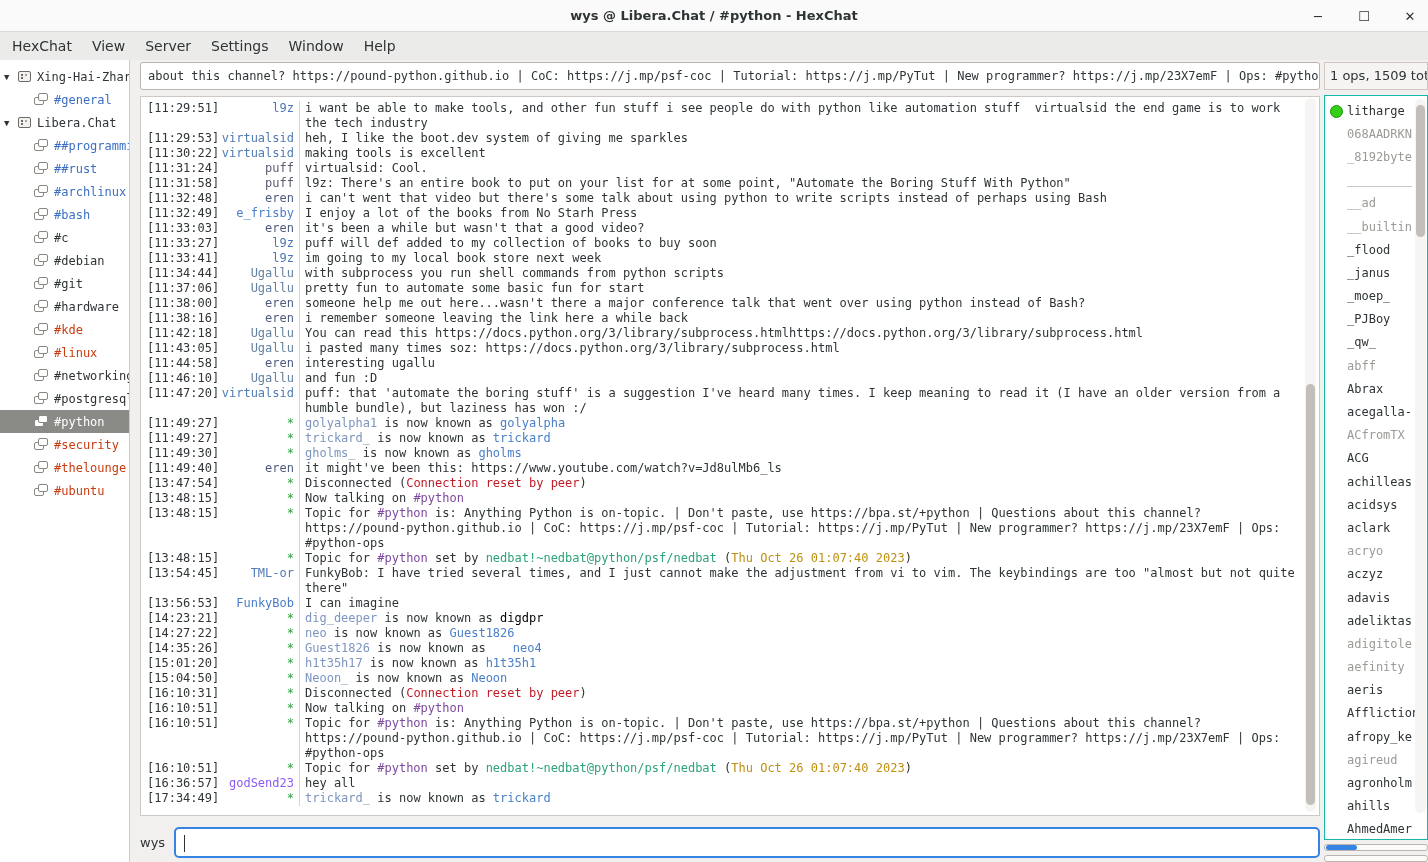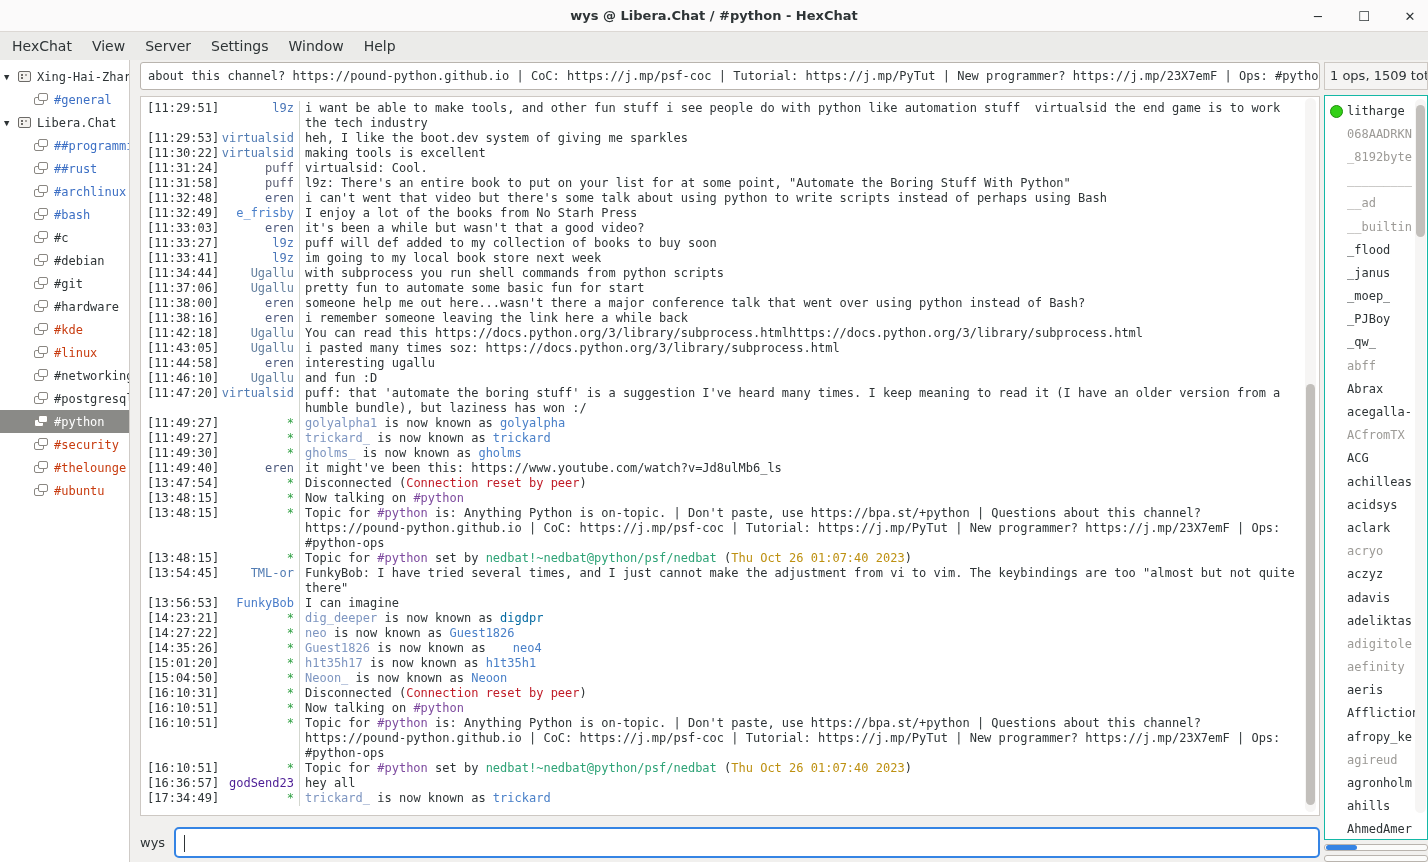--- a/index.html
+++ b/index.html
@@ -393,21 +393,21 @@
         <span class="body"><span>FunkyBob: I have tried several times, and I just cannot make the adjustment from vi to vim. The keybindings are too "almost but not quite there"</span></span>
       </div>
       <div class="msg">
         <span class="t">[13:56:53]</span>
         <span class="n" style="color: rgb(74, 125, 201);">FunkyBob</span>
         <span class="body"><span>I can imagine</span></span>
       </div>
       <div class="msg">
         <span class="t">[14:23:21]</span>
         <span class="n" style="color: rgb(47, 160, 67);">*</span>
-        <span class="body"><span style="color: rgb(125, 149, 192);">dig_deeper</span><span style="color: rgb(46, 52, 54);"> is now known as </span><span style="color: #0369a1;">digdpr</span></span>
+        <span class="body"><span style="color: rgb(125, 149, 192);">dig_deeper</span><span style="color: rgb(46, 52, 54);"> is now known as </span><span style="color: #000000;">digdpr</span></span>
       </div>
       <div class="msg">
         <span class="t">[14:27:22]</span>
         <span class="n" style="color: rgb(47, 160, 67);">*</span>
         <span class="body"><span style="color: rgb(125, 149, 192);">neo</span><span style="color: rgb(46, 52, 54);"> is now known as </span><span style="color: rgb(74, 128, 200);">Guest1826</span></span>
       </div>
       <div class="msg">
         <span class="t">[14:35:26]</span>
         <span class="n" style="color: rgb(47, 160, 67);">*</span>
         <span class="body"><span style="color: rgb(125, 149, 192);">Guest1826</span><span style="color: rgb(46, 52, 54);"> is now known as </span><span style="color: rgb(74, 128, 200); padding-left: 20px;">neo4</span></span>
@@ -437,21 +437,21 @@
         <span class="n" style="color: rgb(47, 160, 67);">*</span>
         <span class="body"><span style="color: rgb(46, 52, 54);">Topic for </span><span style="color: rgb(125, 74, 158);">#python</span><span style="color: rgb(46, 52, 54);"> is: Anything Python is on-topic. | Don't paste, use https://bpa.st/+python | Questions about this channel? https://pound-python.github.io | CoC: https://j.mp/psf-coc | Tutorial: https://j.mp/PyTut | New programmer? https://j.mp/23X7emF | Ops: #python-ops</span></span>
       </div>
       <div class="msg">
         <span class="t">[16:10:51]</span>
         <span class="n" style="color: rgb(47, 160, 67);">*</span>
         <span class="body"><span style="color: rgb(46, 52, 54);">Topic for </span><span style="color: rgb(125, 74, 158);">#python</span><span style="color: rgb(46, 52, 54);"> set by </span><span style="color: rgb(47, 163, 119);">nedbat!~nedbat@python/psf/nedbat</span><span style="color: rgb(46, 52, 54);"> (</span><span style="color: rgb(189, 144, 16);">Thu Oct 26 01:07:40 2023</span><span style="color: rgb(46, 52, 54);">)</span></span>
       </div>
       <div class="msg">
         <span class="t">[16:36:57]</span>
-        <span class="n" style="color: #4c1d95;">godSend23</span>
+        <span class="n" style="color: #8b5cf6;">godSend23</span>
         <span class="body"><span>hey all</span></span>
       </div>
       <div class="msg">
         <span class="t">[17:34:49]</span>
         <span class="n" style="color: rgb(47, 160, 67);">*</span>
         <span class="body"><span style="color: rgb(125, 149, 192);">trickard_</span><span style="color: rgb(46, 52, 54);"> is now known as </span><span style="color: rgb(74, 128, 200);">trickard</span></span>
       </div>
     </div>
 </div>
 <div class="vscroll" style="left:1305px; top:98px; position:absolute;">

